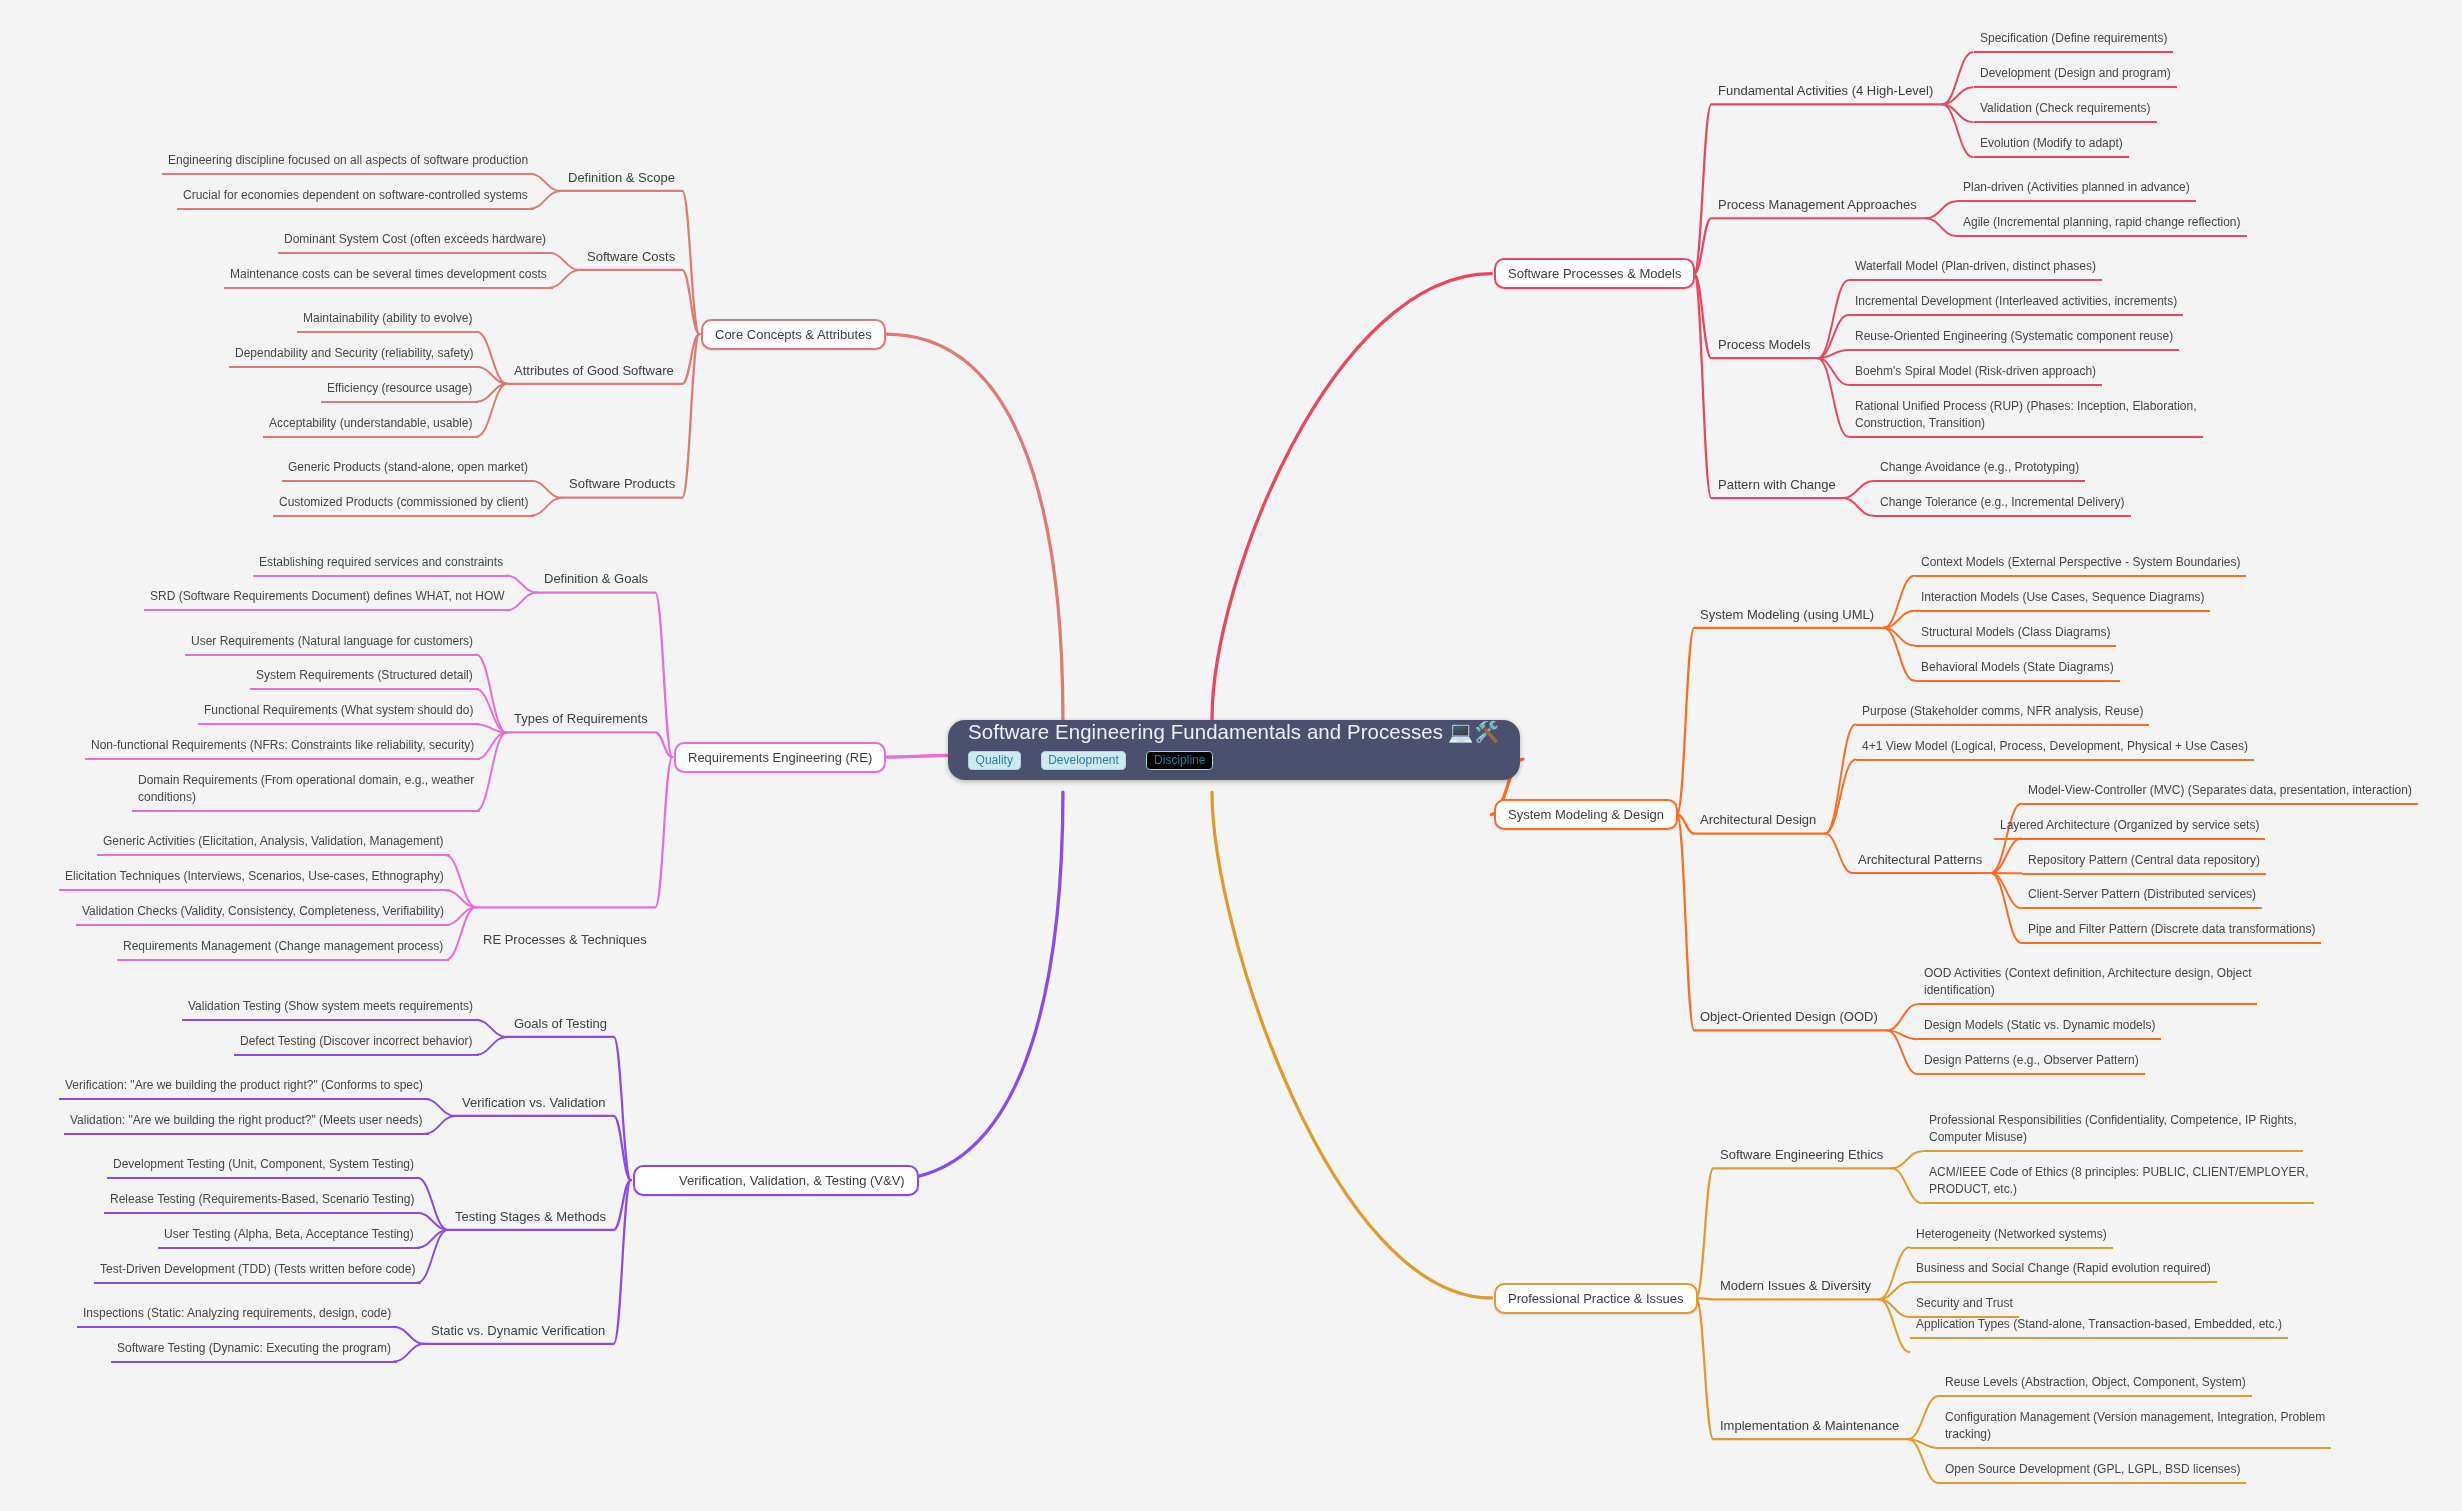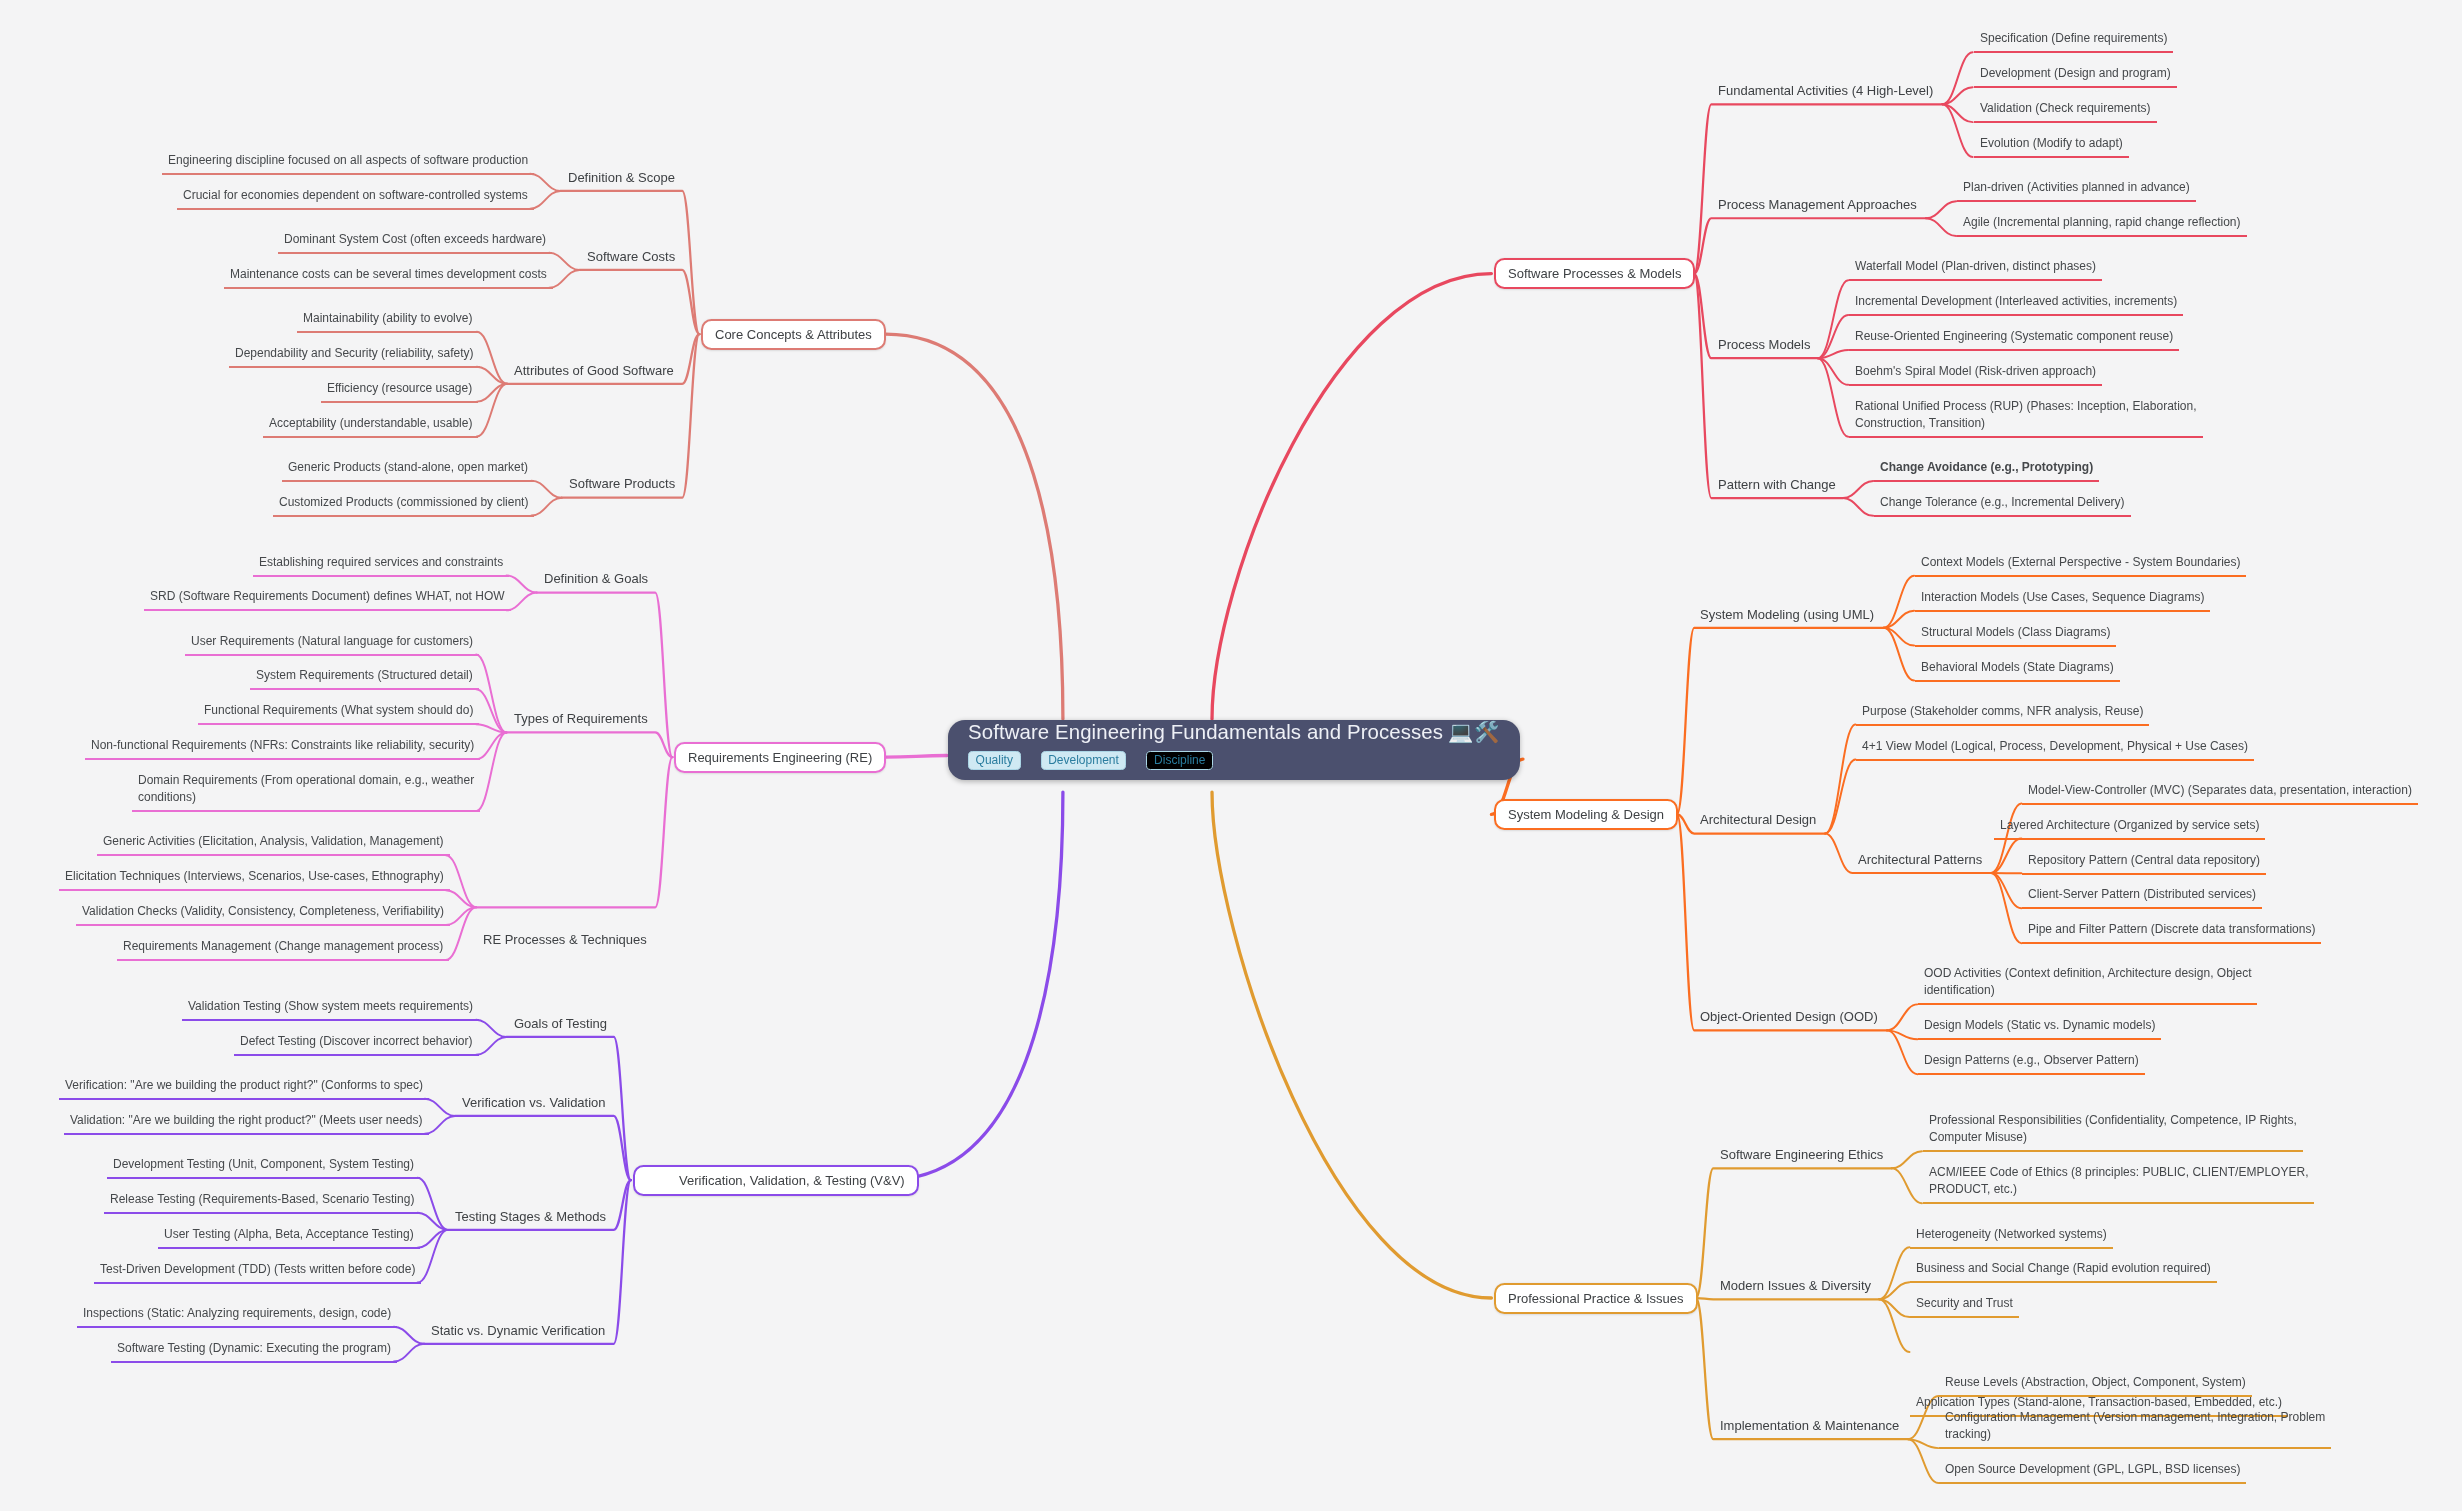--- a/index.html
+++ b/index.html
@@ -153,21 +153,21 @@
     <div class="lbl" style="border-bottom: none; left: 1716px; top: 197px;">Process Management Approaches</div>
     <div class="leaf" style="border-bottom-color: rgb(232, 72, 95); left: 1957px; top: 179px;">Plan-driven (Activities planned in advance)</div>
     <div class="leaf" style="border-bottom-color: rgb(232, 72, 95); left: 1957px; top: 214px;">Agile (Incremental planning, rapid change reflection)</div>
     <div class="lbl" style="border-bottom: none; left: 1716px; top: 337px;">Process Models</div>
     <div class="leaf" style="border-bottom-color: rgb(232, 72, 95); left: 1849px; top: 258px;">Waterfall Model (Plan-driven, distinct phases)</div>
     <div class="leaf" style="border-bottom-color: rgb(232, 72, 95); left: 1849px; top: 293px;">Incremental Development (Interleaved activities, increments)</div>
     <div class="leaf" style="border-bottom-color: rgb(232, 72, 95); left: 1849px; top: 328px;">Reuse-Oriented Engineering (Systematic component reuse)</div>
     <div class="leaf" style="border-bottom-color: rgb(232, 72, 95); left: 1849px; top: 363px;">Boehm's Spiral Model (Risk-driven approach)</div>
     <div class="leaf" style="border-bottom-color: rgb(232, 72, 95); left: 1849px; top: 398px;">Rational Unified Process (RUP) (Phases: Inception, Elaboration,<br>Construction, Transition)</div>
     <div class="lbl" style="border-bottom: none; left: 1716px; top: 477px;">Pattern with Change</div>
-    <div class="leaf" style="border-bottom-color: rgb(232, 72, 95); left: 1874px; top: 459px; font-weight: bold;">Change Avoidance (e.g., Prototyping)</div>
+    <div class="leaf" style="border-bottom-color: rgb(232, 72, 95); left: 1874px; top: 459px;">Change Avoidance (e.g., Prototyping)</div>
     <div class="leaf" style="border-bottom-color: rgb(232, 72, 95); left: 1874px; top: 494px;">Change Tolerance (e.g., Incremental Delivery)</div>
     <div class="box" style="border-color: rgb(251, 109, 33); left: 1494px; top: 799px;">System Modeling &amp; Design</div>
     <div class="lbl" style="border-bottom: none; left: 1698px; top: 607px;">System Modeling (using UML)</div>
     <div class="leaf" style="border-bottom-color: rgb(251, 109, 33); left: 1915px; top: 554px;">Context Models (External Perspective - System Boundaries)</div>
     <div class="leaf" style="border-bottom-color: rgb(251, 109, 33); left: 1915px; top: 589px;">Interaction Models (Use Cases, Sequence Diagrams)</div>
     <div class="leaf" style="border-bottom-color: rgb(251, 109, 33); left: 1915px; top: 624px;">Structural Models (Class Diagrams)</div>
     <div class="leaf" style="border-bottom-color: rgb(251, 109, 33); left: 1915px; top: 659px;">Behavioral Models (State Diagrams)</div>
     <div class="lbl" style="border-bottom: none; left: 1698px; top: 812px;">Architectural Design</div>
     <div class="leaf" style="border-bottom-color: rgb(251, 109, 33); left: 1856px; top: 703px;">Purpose (Stakeholder comms, NFR analysis, Reuse)</div>
     <div class="leaf" style="border-bottom-color: rgb(251, 109, 33); left: 1856px; top: 738px;">4+1 View Model (Logical, Process, Development, Physical + Use Cases)</div>
@@ -182,21 +182,21 @@
     <div class="leaf" style="border-bottom-color: rgb(251, 109, 33); left: 1918px; top: 1017px;">Design Models (Static vs. Dynamic models)</div>
     <div class="leaf" style="border-bottom-color: rgb(251, 109, 33); left: 1918px; top: 1052px;">Design Patterns (e.g., Observer Pattern)</div>
     <div class="box" style="border-color: rgb(224, 155, 48); left: 1494px; top: 1283px;">Professional Practice &amp; Issues</div>
     <div class="lbl" style="border-bottom: none; left: 1718px; top: 1147px;">Software Engineering Ethics</div>
     <div class="leaf" style="border-bottom-color: rgb(224, 155, 48); left: 1923px; top: 1112px;">Professional Responsibilities (Confidentiality, Competence, IP Rights,<br>Computer Misuse)</div>
     <div class="leaf" style="border-bottom-color: rgb(224, 155, 48); left: 1923px; top: 1164px;">ACM/IEEE Code of Ethics (8 principles: PUBLIC, CLIENT/EMPLOYER,<br>PRODUCT, etc.)</div>
     <div class="lbl" style="border-bottom: none; left: 1718px; top: 1278px;">Modern Issues &amp; Diversity</div>
     <div class="leaf" style="border-bottom-color: rgb(224, 155, 48); left: 1910px; top: 1226px;">Heterogeneity (Networked systems)</div>
     <div class="leaf" style="border-bottom-color: rgb(224, 155, 48); left: 1910px; top: 1260px;">Business and Social Change (Rapid evolution required)</div>
     <div class="leaf" style="border-bottom-color: rgb(224, 155, 48); left: 1910px; top: 1295px;">Security and Trust</div>
-    <div class="leaf" style="border-bottom-color: rgb(224, 155, 48); left: 1910px; top: 1394px;">Application Types (Stand-alone, Transaction-based, Embedded, etc.)</div>
+    <div class="leaf" style="border-bottom-color: rgb(224, 155, 48); left: 1910px; top: 1316px;">Application Types (Stand-alone, Transaction-based, Embedded, etc.)</div>
     <div class="lbl" style="border-bottom: none; left: 1718px; top: 1418px;">Implementation &amp; Maintenance</div>
     <div class="leaf" style="border-bottom-color: rgb(224, 155, 48); left: 1939px; top: 1374px;">Reuse Levels (Abstraction, Object, Component, System)</div>
     <div class="leaf" style="border-bottom-color: rgb(224, 155, 48); left: 1939px; top: 1409px;">Configuration Management (Version management, Integration, Problem<br>tracking)</div>
     <div class="leaf" style="border-bottom-color: rgb(224, 155, 48); left: 1939px; top: 1461px;">Open Source Development (GPL, LGPL, BSD licenses)</div>
     <div class="box" style="border-color: rgb(221, 123, 116); left: 701px; top: 319px;">Core Concepts &amp; Attributes</div>
     <div class="lbl" style="border-bottom: none; left: 566px; top: 170px;">Definition &amp; Scope</div>
     <div class="leaf" style="border-bottom-color: rgb(221, 123, 116); left: 162px; top: 152px;">Engineering discipline focused on all aspects of software production</div>
     <div class="leaf" style="border-bottom-color: rgb(221, 123, 116); left: 177px; top: 187px;">Crucial for economies dependent on software-controlled systems</div>
     <div class="lbl" style="border-bottom: none; left: 585px; top: 249px;">Software Costs</div>
     <div class="leaf" style="border-bottom-color: rgb(221, 123, 116); left: 278px; top: 231px;">Dominant System Cost (often exceeds hardware)</div>

